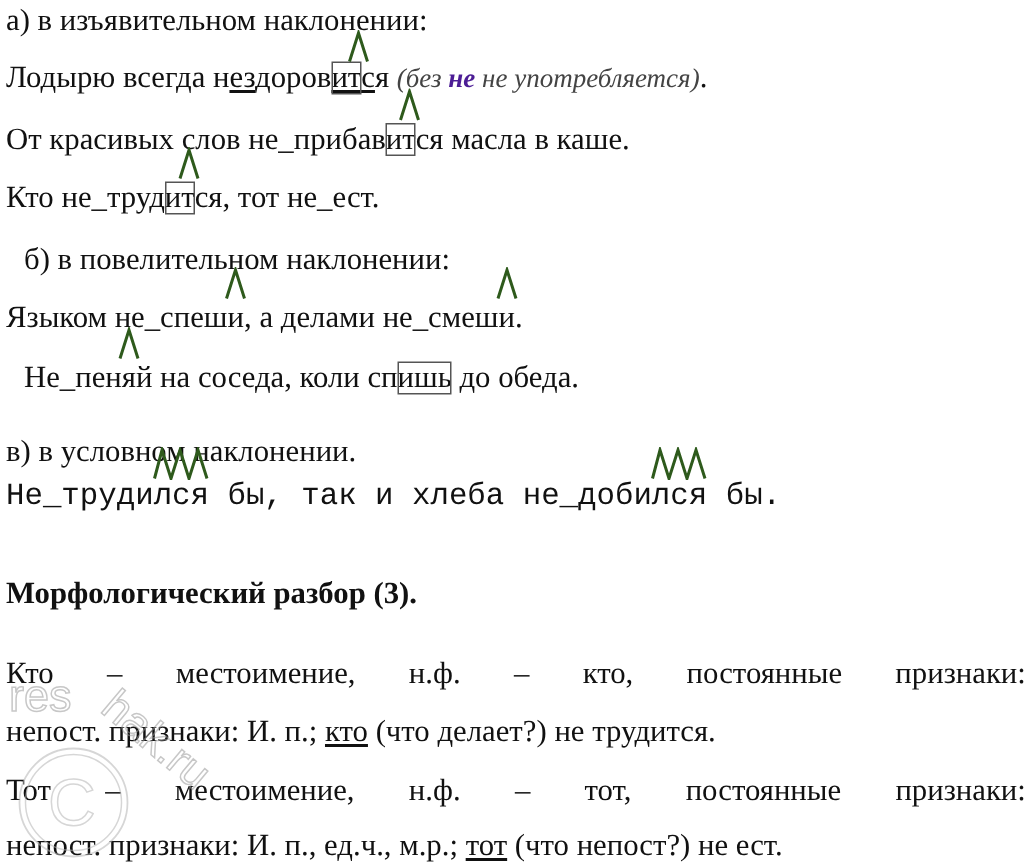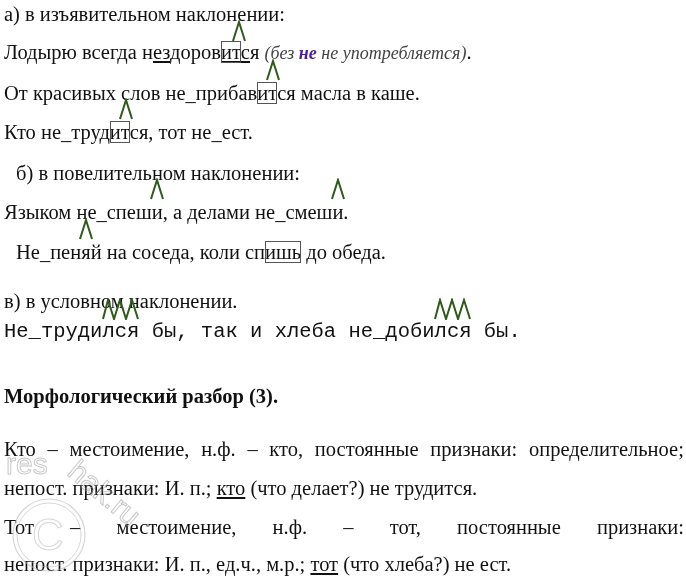--- a/index.html
+++ b/index.html
@@ -86,40 +86,39 @@
 
 <div class="line just" style="top:437px;">
   <span>Кто</span>
   <span>–</span>
   <span>местоимение,</span>
   <span>н.ф.</span>
   <span>–</span>
   <span>кто,</span>
   <span>постоянные</span>
   <span>признаки:</span>
-  <span>определительное;</span>
 </div>
 
 <div class="line" style="top:476px;">
   <span>непост. признаки: И. п.; </span><span class="ul">кто</span><span> (что делает?) не трудится.</span>
 </div>
 
 <div class="line just" style="top:515px;">
   <span>Тот</span>
   <span>–</span>
   <span>местоимение,</span>
   <span>н.ф.</span>
   <span>–</span>
   <span>тот,</span>
   <span>постоянные</span>
   <span>признаки:</span>
 </div>
 
 <div class="line" style="top:552px;">
-  <span>непост. признаки: И. п., ед.ч., м.р.; </span><span class="ul">тот</span><span> (что хлеба?) не ест.</span>
+  <span>непост. признаки: И. п., ед.ч., м.р.; </span><span class="ul">тот</span><span> (что непост?) не ест.</span>
 </div>
 
 <svg class="watermark" viewBox="0 0 170 137">
   <text x="2" y="34" font-family="Liberation Sans, sans-serif" font-size="30" fill="none" stroke="#9a9a9a" stroke-width="1">res</text>
   <text x="62" y="34" font-family="Liberation Sans, sans-serif" font-size="30" fill="none" stroke="#9a9a9a" stroke-width="1" transform="rotate(40 62 34)">hak.ru</text>
   <circle cx="45" cy="95" r="36" fill="none" stroke="#b5b5b5" stroke-width="1.2"></circle>
   <circle cx="45" cy="95" r="32" fill="none" stroke="#b5b5b5" stroke-width="1"></circle>
   <text x="28" y="110" font-family="Liberation Sans, sans-serif" font-size="44" fill="none" stroke="#b5b5b5" stroke-width="1">C</text>
 </svg>
 

